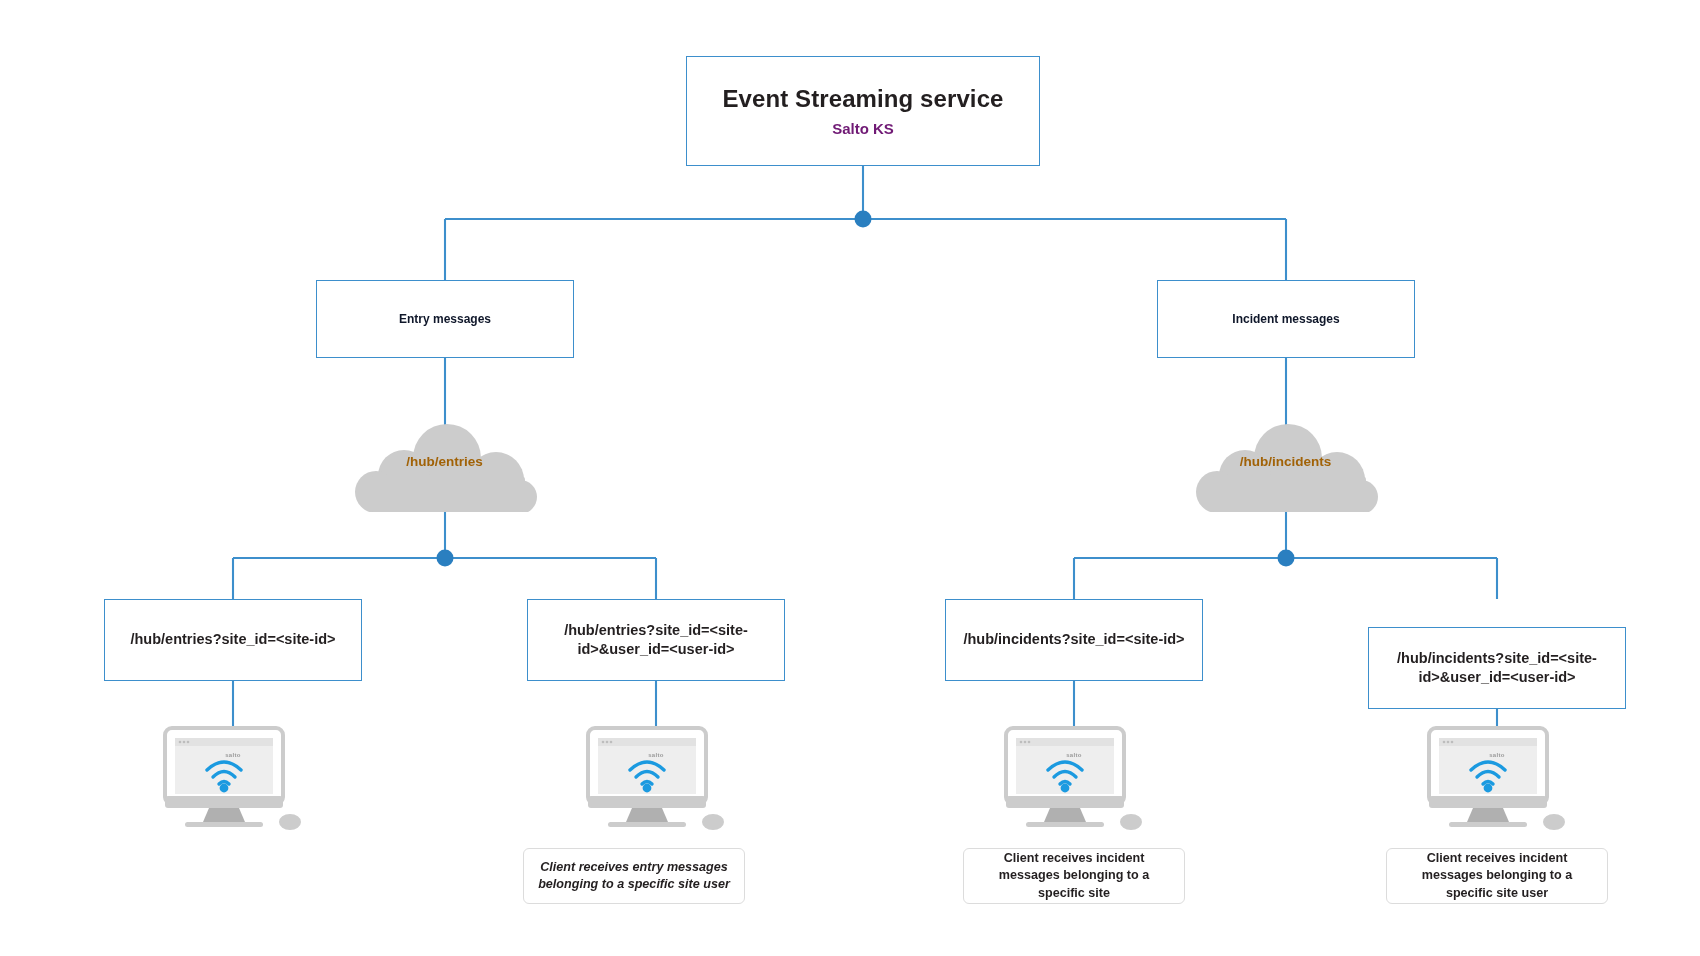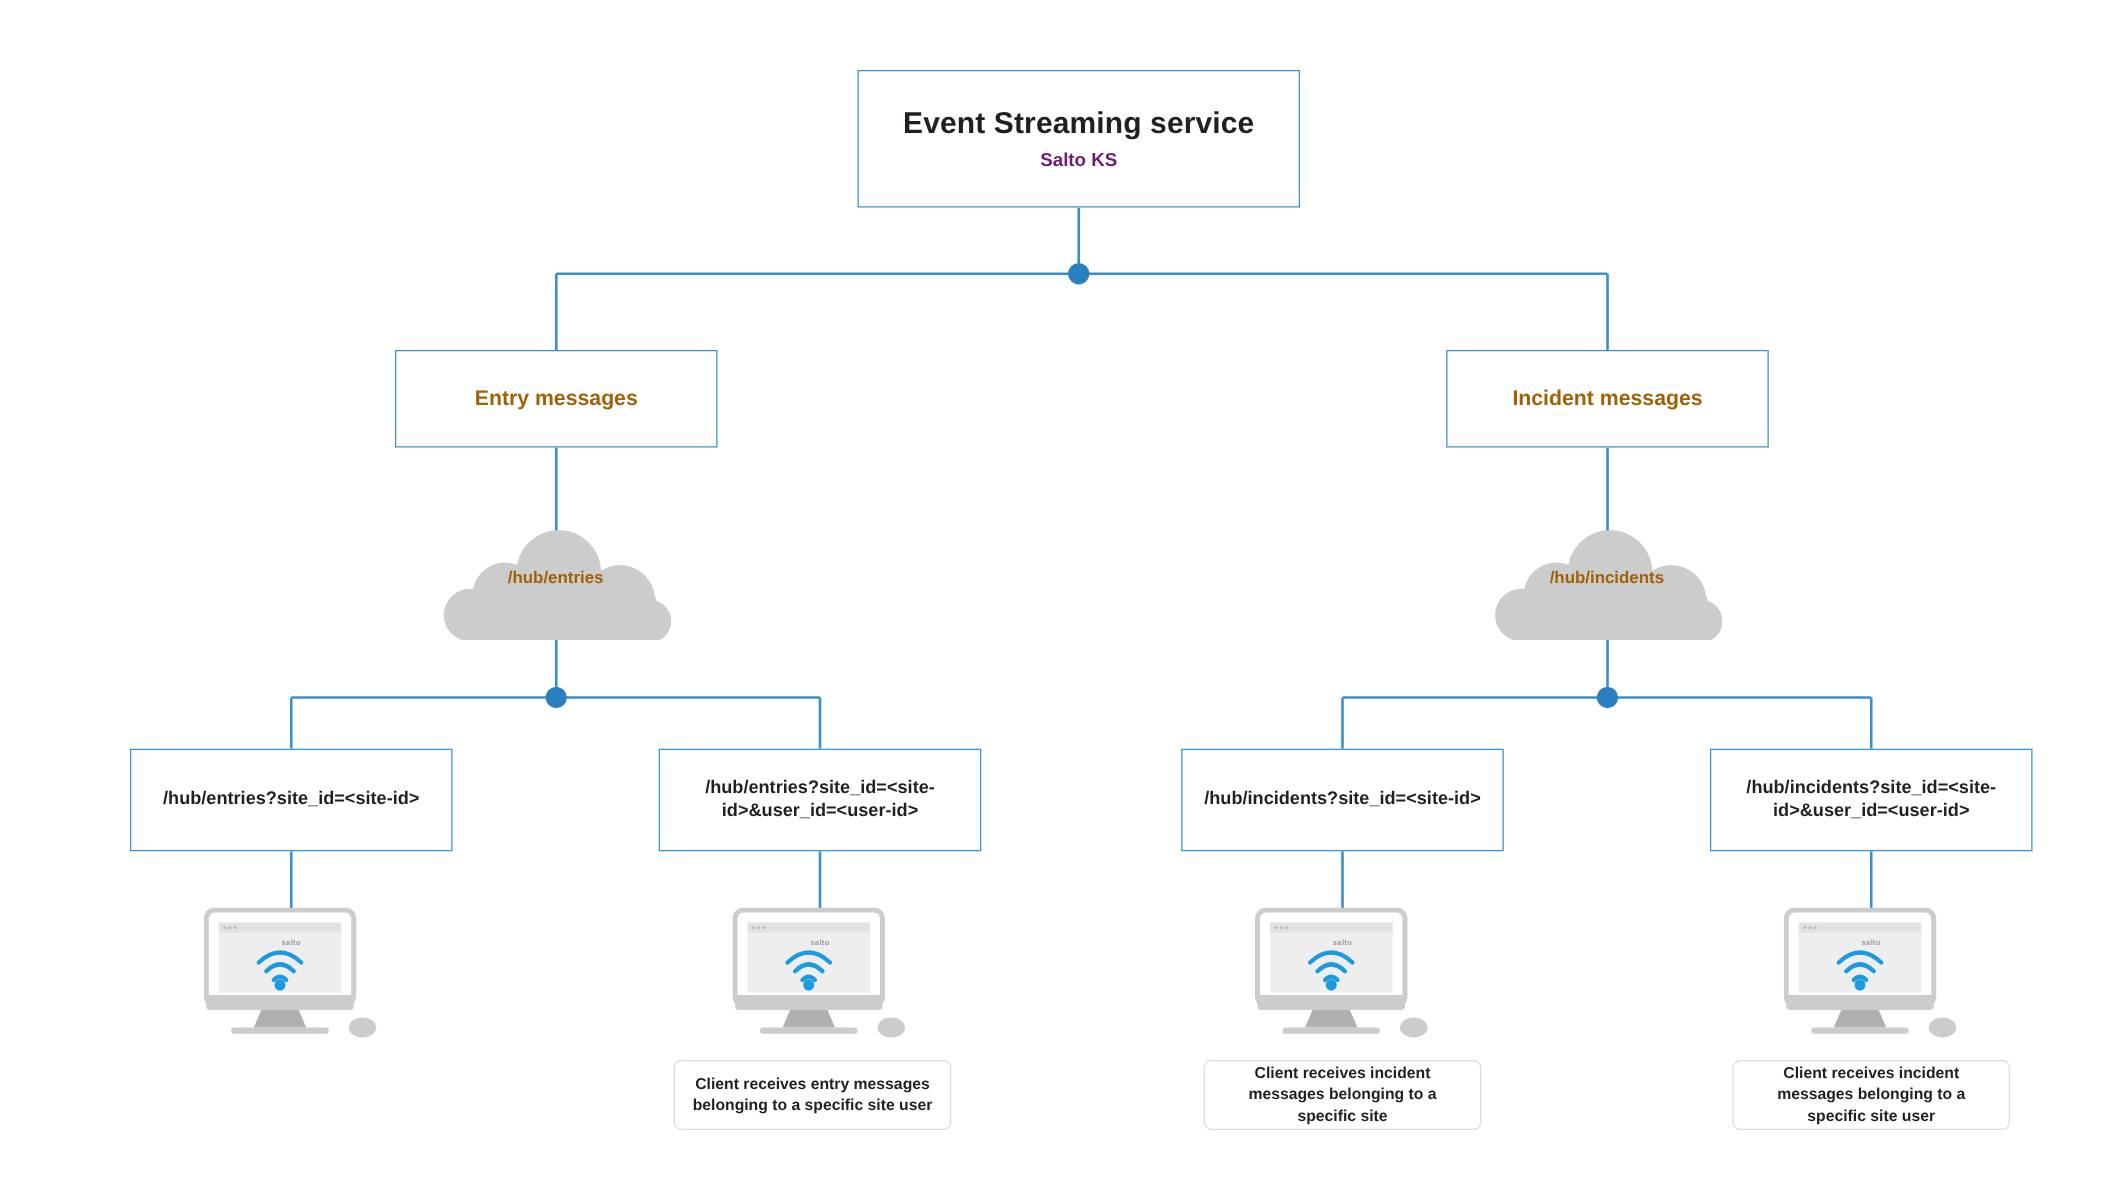--- a/index.html
+++ b/index.html
@@ -53,42 +53,42 @@
   .title-sub {
     font-size: 15px;
     font-weight: bold;
     color: #701a75;
   }
   .mid-node {
     width: 258px; height: 78px;
     top: 280px;
   }
   .mid-node .label {
-    font-size: 17px;
-    font-weight: bold;
-    color: #a16207;
+    font-size: 12px;
+    font-weight: bold;
+    color: #0f172a;
   }
   #node-entry-messages { left: 316px; }
   #node-incident-messages { left: 1157px; }
 
   .url-node {
     width: 258px; height: 82px;
     top: 599px;
     padding: 0 14px;
   }
   .url-node .label {
     font-size: 14.5px;
     font-weight: bold;
     color: #231f20;
     line-height: 1.32;
   }
   #node-url-entries-site   { left: 104px; }
   #node-url-entries-user   { left: 527px; }
   #node-url-incidents-site { left: 945px; }
-  #node-url-incidents-user { left: 1368px; }
+  #node-url-incidents-user { left: 1368px; margin-top: 28px; }
 
   
   .cloud {
     position: absolute;
     width: 185px;
     height: 98px;
     top: 414px;
     z-index: 2;
   }
   #cloud-entries   { left: 352px; }
@@ -148,21 +148,21 @@
     padding: 0 10px;
     z-index: 3;
   }
   .caption .label {
     font-size: 12.6px;
     font-weight: bold;
     color: #231f20;
     line-height: 1.38;
   }
   #caption-1 { left: 122px; }
-  #caption-2 { left: 539px; }
+  #caption-2 { left: 523px; font-style: italic; }
   #caption-3 { left: 963px; }
   #caption-4 { left: 1386px; }
 </style>
 </head>
 <body>
 
 <div id="stage">
 
   <svg id="wires" viewBox="0 0 1700 956" xmlns="http://www.w3.org/2000/svg">
     <g stroke="#3d8fcc" stroke-width="2.1" fill="none">

